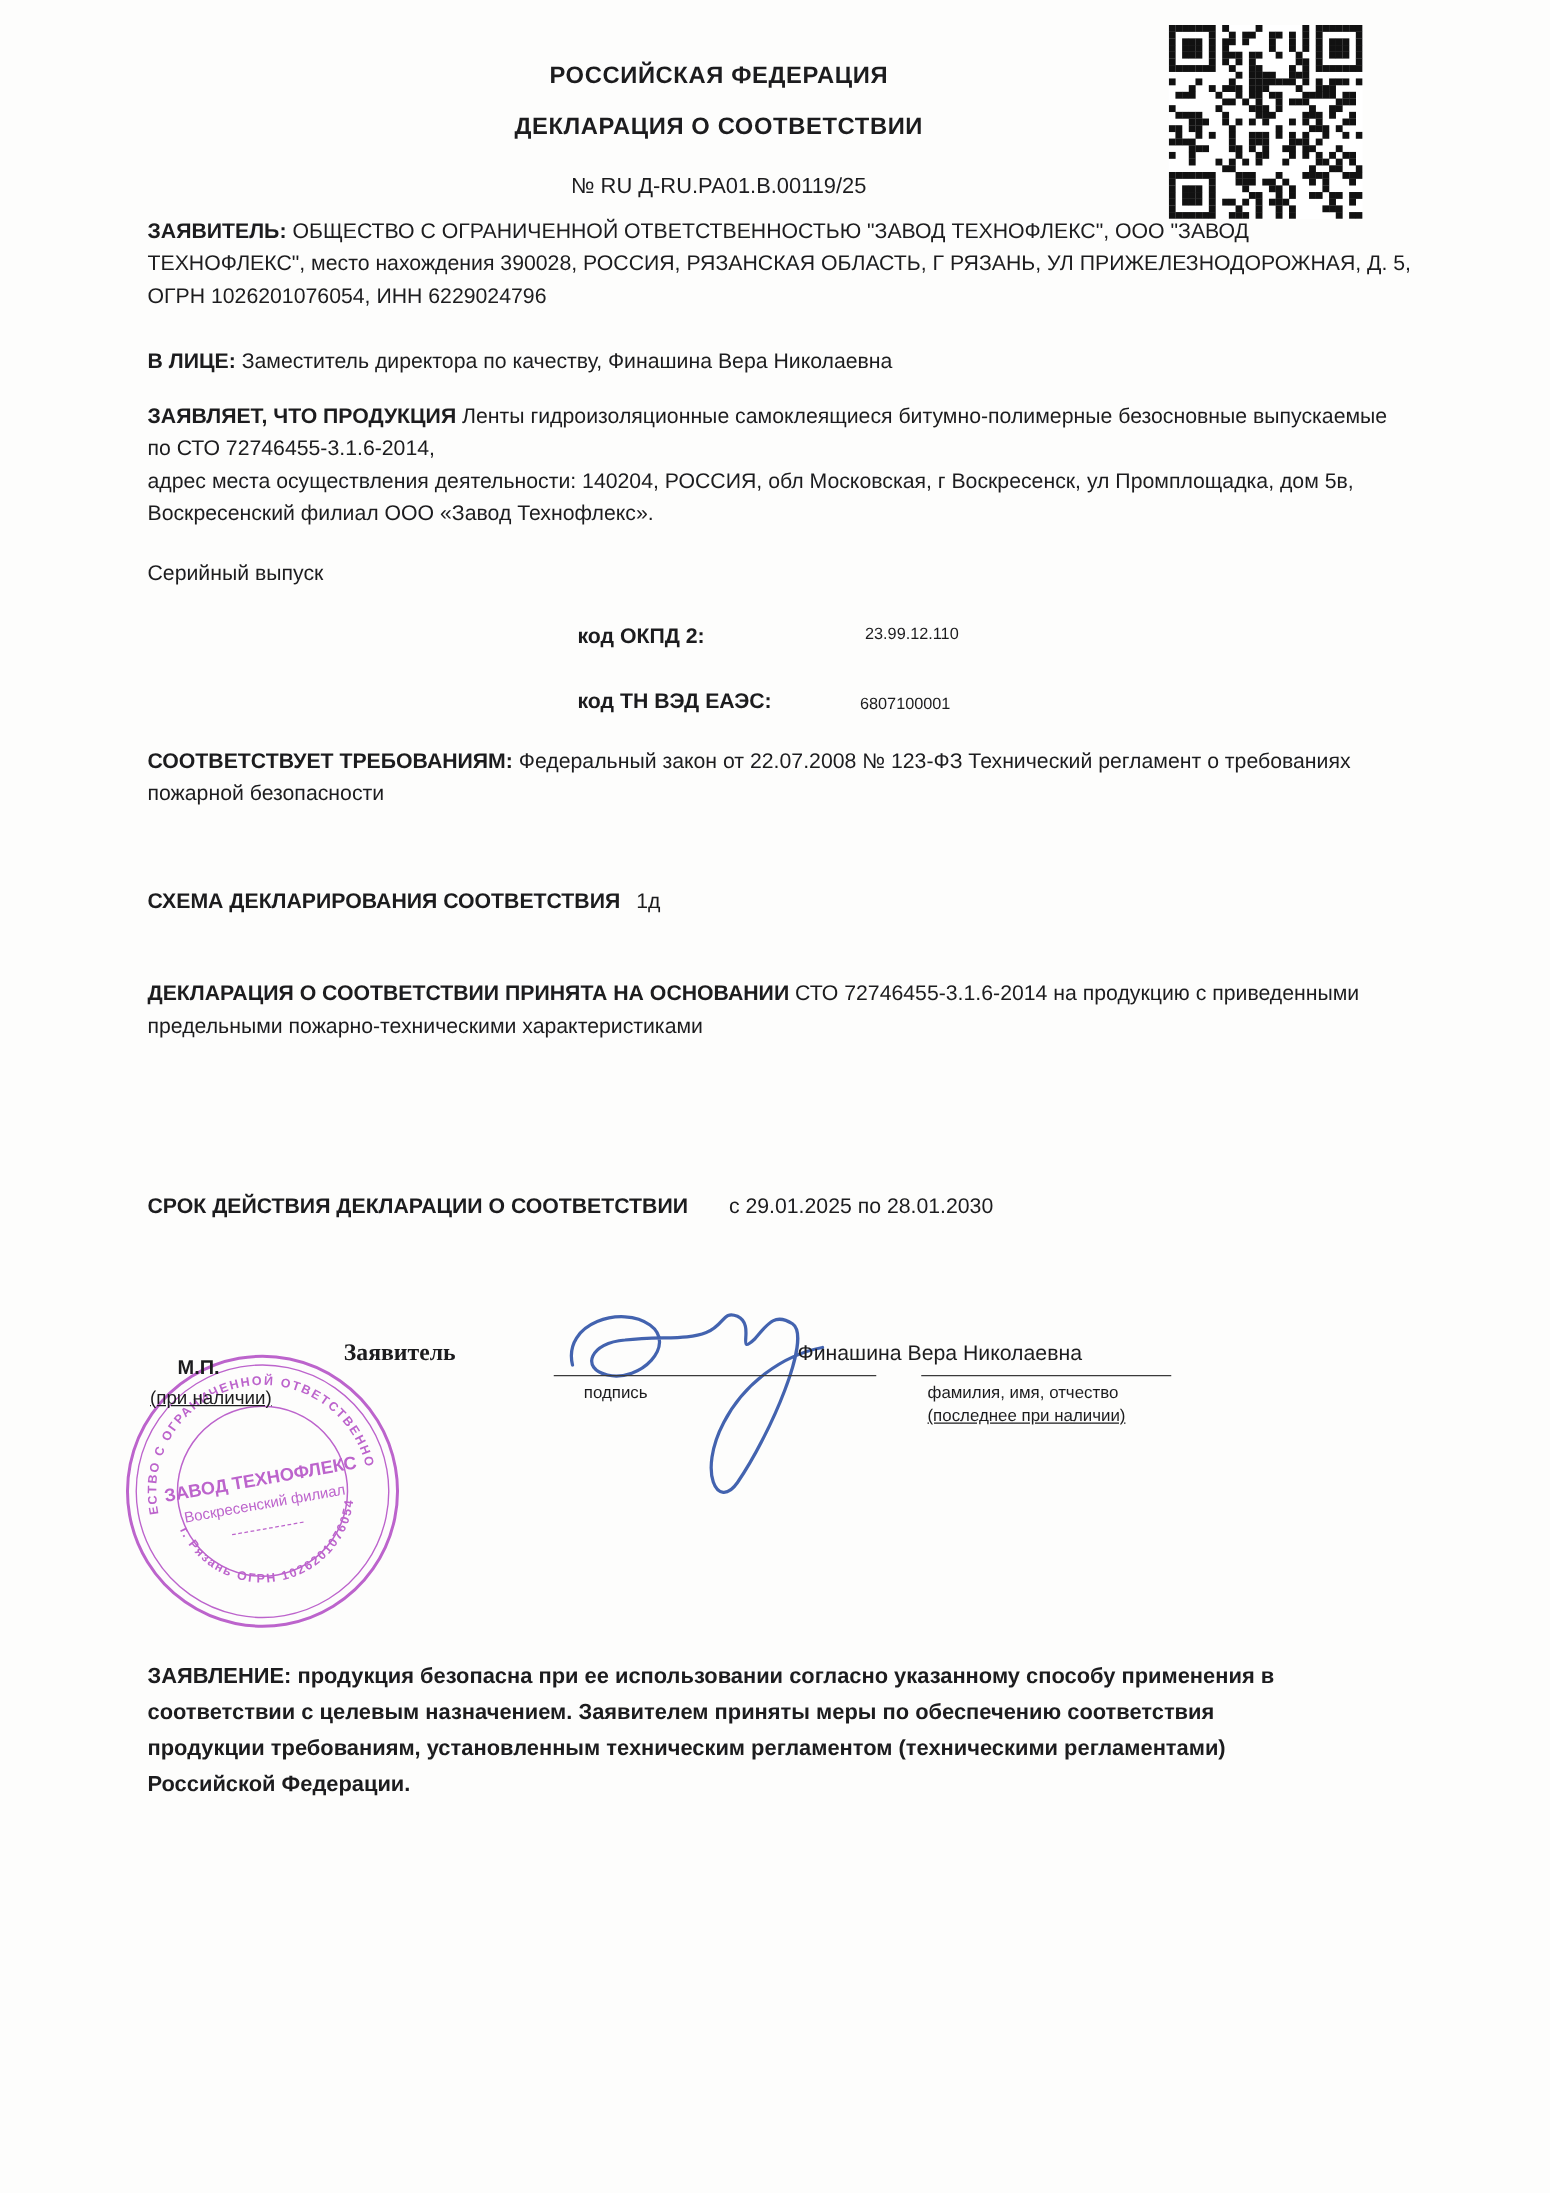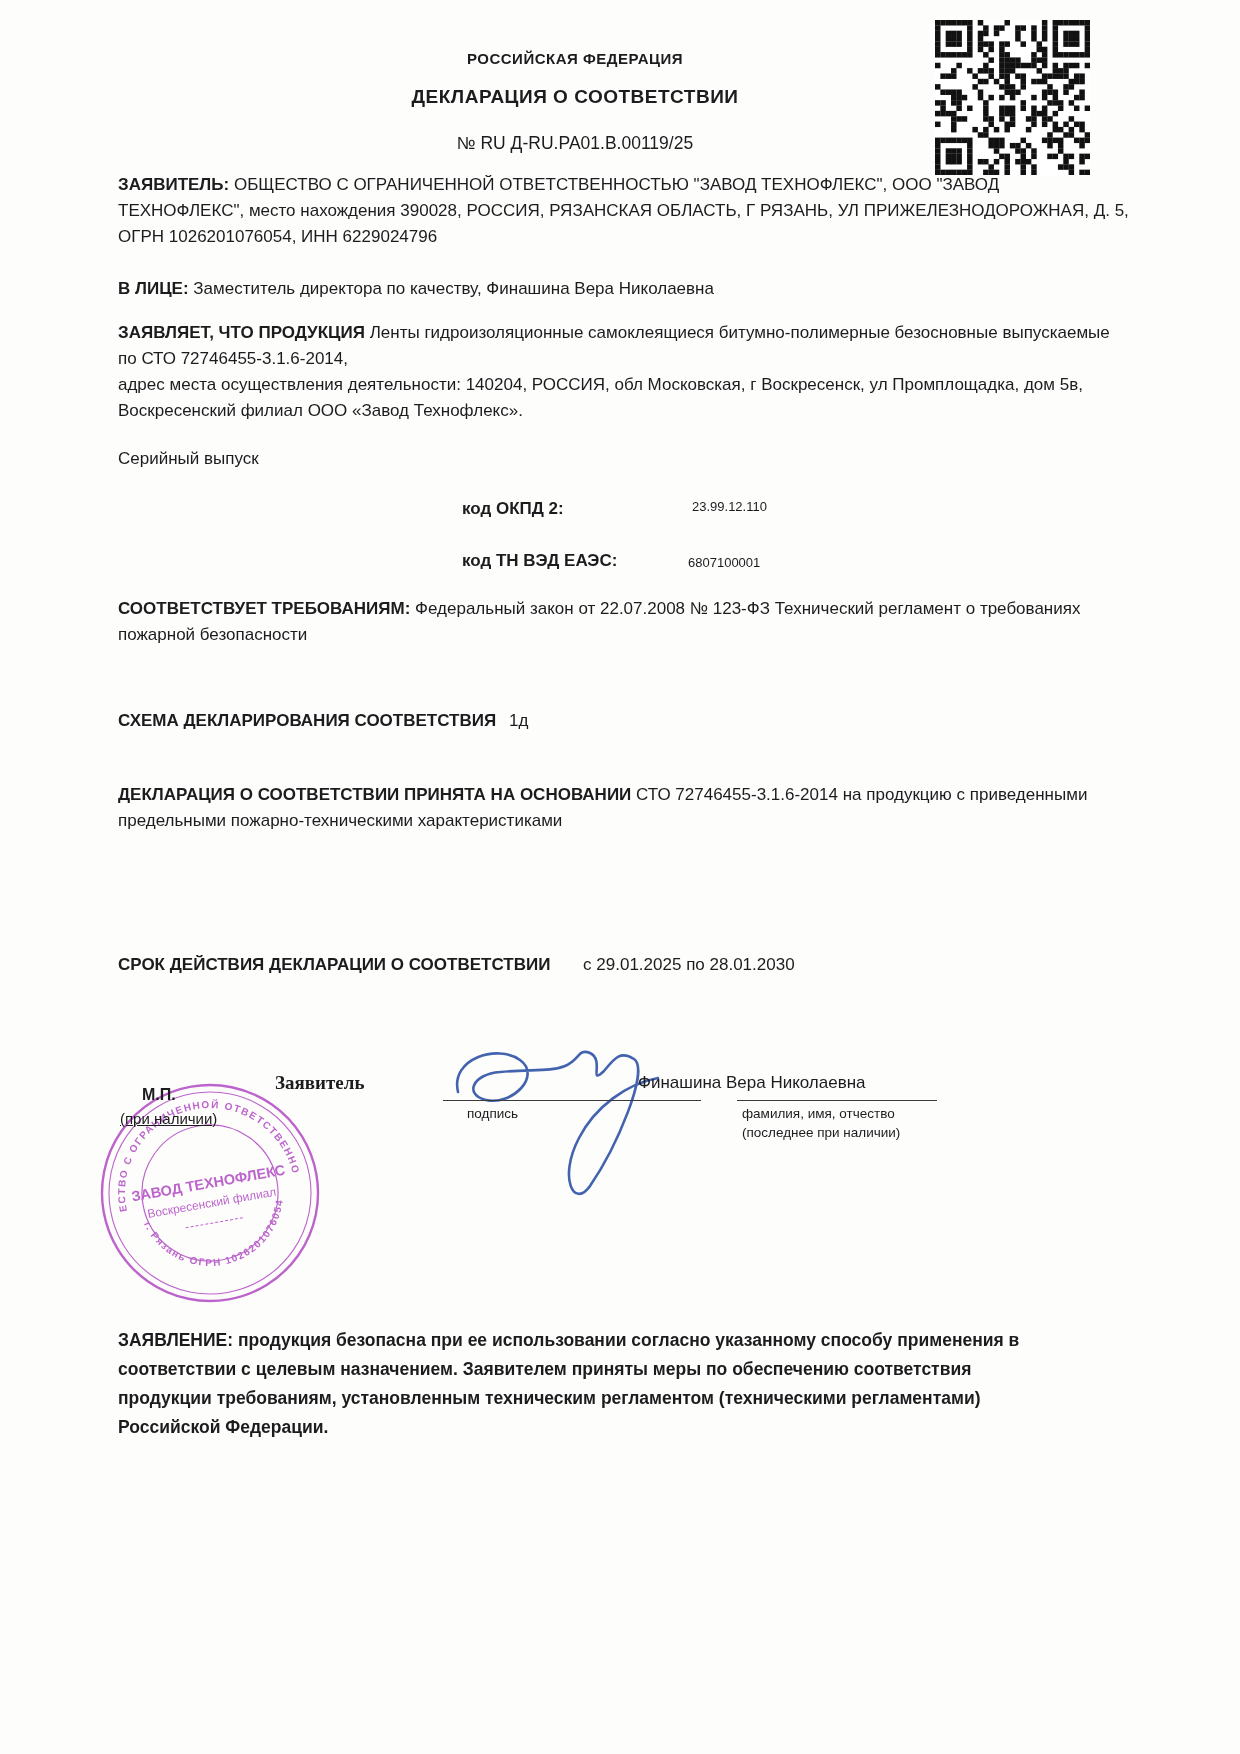--- a/index.html
+++ b/index.html
@@ -7,21 +7,21 @@
   .page {
     position:relative; width:1240px; height:1754px; margin:0 auto;
     background:#fdfdfc; color:var(--text,#1c1c1e);
     font-family:"Liberation Sans", sans-serif; overflow:hidden;
   }
   .abs { position:absolute; }
   .b { font-weight:bold; }
   .para { font-size:17px; line-height:26px; }
   .center { text-align:center; }
   .hline { border-top:1.6px solid #3a3a3a; height:0; }
-  .header-federation { font-size:15px; font-weight:bold; letter-spacing:.5px; }
+  .header-federation { font-size:19px; font-weight:bold; letter-spacing:.5px; }
   .header-title { font-size:19px; font-weight:bold; margin-top:19px; letter-spacing:.5px; }
   .header-number { font-size:17.5px; margin-top:25px; }
   .code-label { font-size:17px; font-weight:bold; }
   .code-value { font-size:13px; }
   .caption { font-size:13.5px; line-height:19px; }
   .statement { font-size:17.5px; line-height:29px; font-weight:bold; }
   .applicant-word { font-family:"Liberation Serif", serif; font-weight:bold; font-size:19px; }
   .stamp-wrap { transform:rotate(-10deg); opacity:.88; }
   .mp { font-size:16px; font-weight:bold; }
   .mp-note { font-size:15px;text-decoration:underline; }
@@ -462,21 +462,21 @@
              C142,30 140,18 152,23 C167,30 150,56 166,41 C176,29 182,20 196,29 C212,40 178,118 152,156
              C136,179 120,148 141,108 C157,77 188,54 220,48" fill="none" stroke="var(--signature)" stroke-width="2.6" stroke-linecap="round" opacity="0.92"></path>
   </svg>
 
   <div class="abs hline" style="left:443px; top:1100px; width:258px;"></div>
   <div class="abs caption" style="left:467px; top:1104px;">подпись</div>
 
   <div class="abs para" style="left:638px; top:1070px;">Финашина Вера Николаевна</div>
   <div class="abs hline" style="left:737px; top:1100px; width:200px;"></div>
   <div class="abs caption" style="left:742px; top:1104px;">фамилия, имя, отчество</div>
-  <div class="abs caption" style="left:742px; top:1123px;">(последнее при наличии)</div>
+  <div class="abs caption" style="left:742px; top:1123px;text-decoration:underline;">(последнее при наличии)</div>
 
   <div class="abs stamp-wrap" style="left:95px; top:1078px; width:230px; height:230px;">
     <svg width="230" height="230" viewBox="0 0 230 230">
       <g fill="none" stroke="var(--stamp)">
         <circle cx="115" cy="115" r="108" stroke-width="2.4"></circle>
         <circle cx="115" cy="115" r="101" stroke-width="1.1"></circle>
         <circle cx="115" cy="115" r="68" stroke-width="1.2"></circle>
       </g>
       <defs>
         <path id="st-top" d="M 30 115 A 85 85 0 0 1 200 115"></path>

